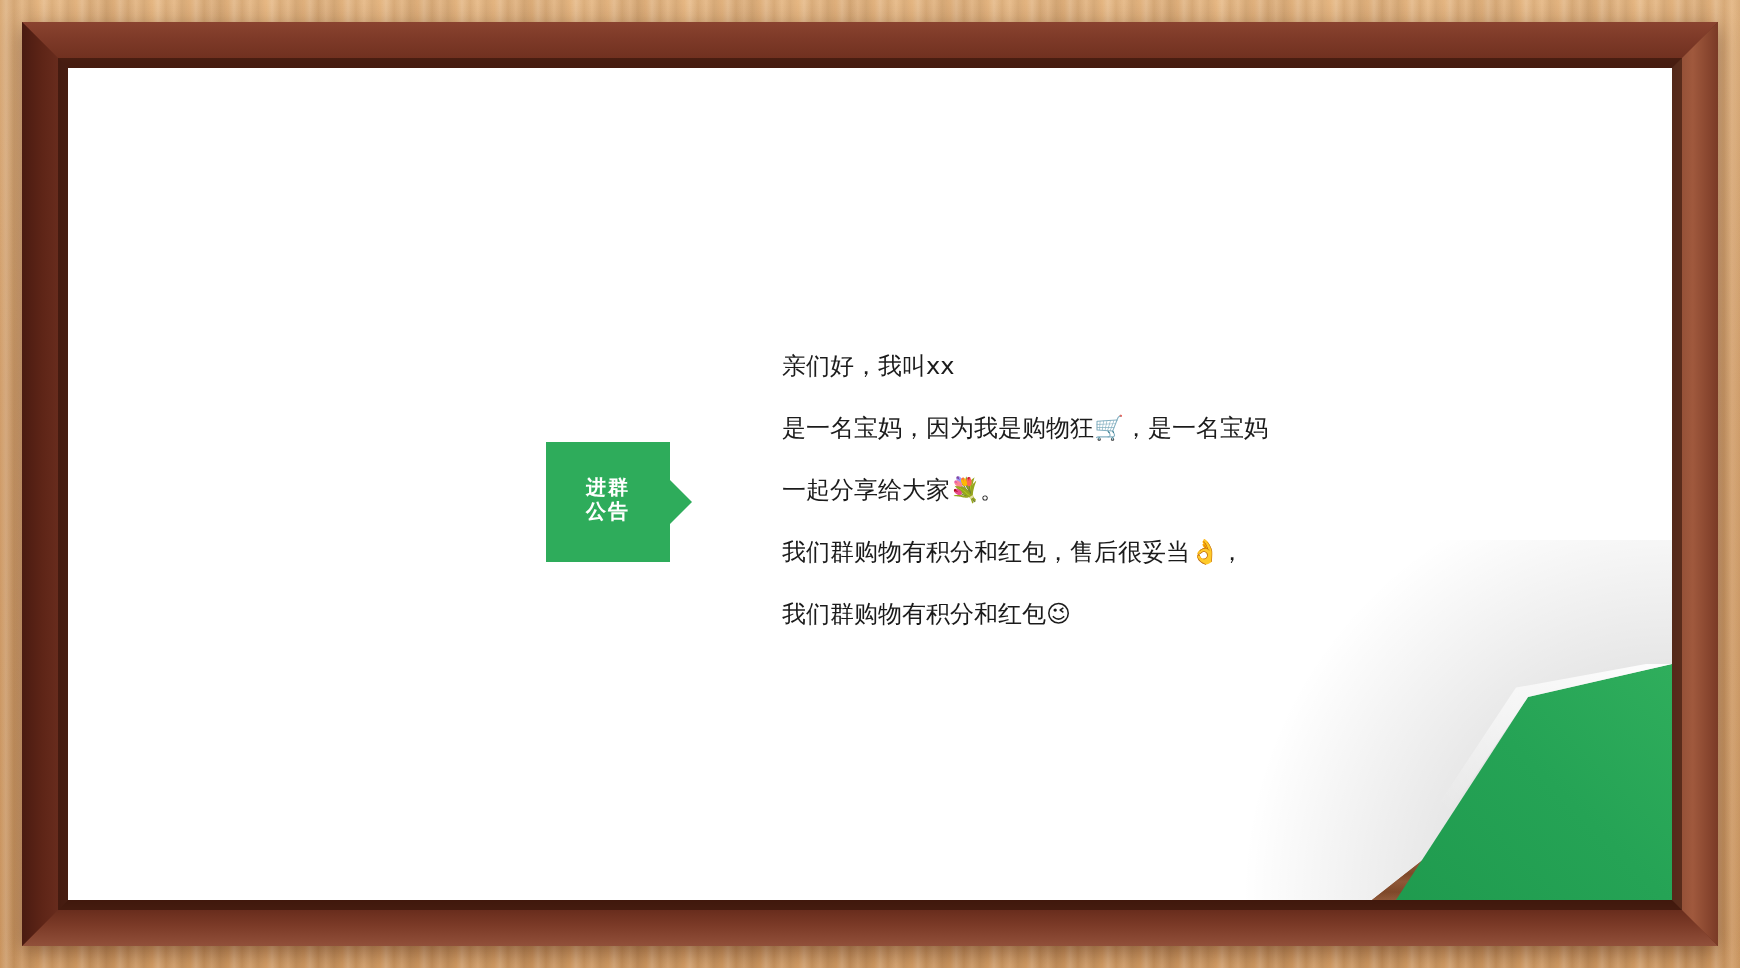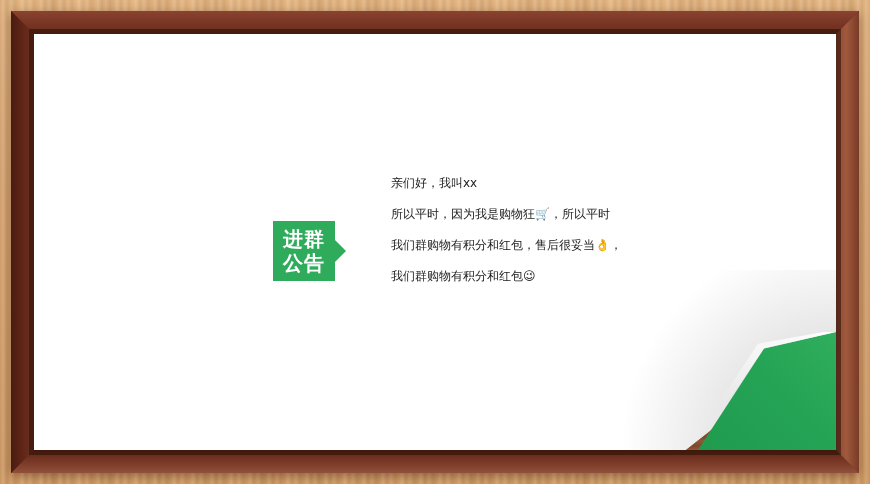--- a/index.html
+++ b/index.html
@@ -164,21 +164,21 @@
     height: 60px;
     background: #2eac5b;
     display: flex;
     flex-direction: column;
     align-items: center;
     justify-content: center;
     line-height: 1.22;
   }
   #badge .badge-line {
     color: #ffffff;
-    font-size: 20px;
+    font-size: 10px;
     font-weight: bold;
     letter-spacing: 1px;
     white-space: nowrap;
   }
   #badge-arrow {
     position: absolute;
     left: 301px;
     top: 206px;
     width: 0; height: 0;
     border-top: 11px solid transparent;
@@ -216,21 +216,22 @@
     <div id="board">
 
       <div id="badge">
         <div class="badge-line">进群</div>
         <div class="badge-line">公告</div>
       </div>
       <div id="badge-arrow"></div>
 
       <div id="announcement">
         <div class="ann-line">亲们好，我叫xx</div>
-        <div class="ann-line">所以平时，因为我是购物狂🛒，所以平时</div>
+        <div class="ann-line">是一名宝妈，因为我是购物狂🛒，是一名宝妈</div>
+        <div class="ann-line">一起分享给大家💐。</div>
         <div class="ann-line">我们群购物有积分和红包，售后很妥当👌，</div>
         <div class="ann-line">我们群购物有积分和红包😉</div>
       </div>
 
       <div id="curl-shade"></div>
       <div id="curl-hole"></div>
       <div id="curl-page"></div>
       <div id="curl-edge"></div>
 
     </div>

